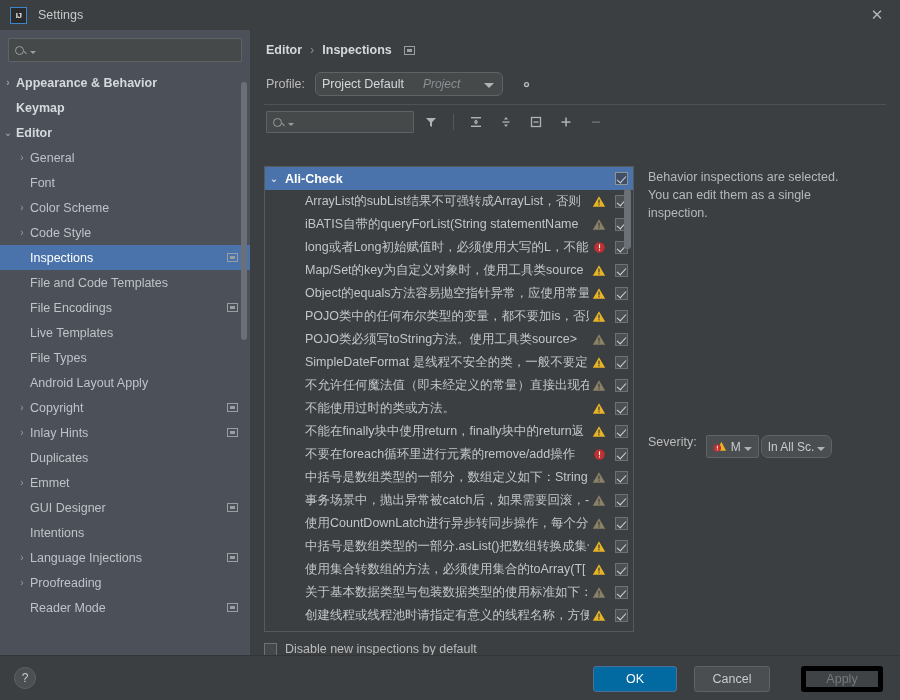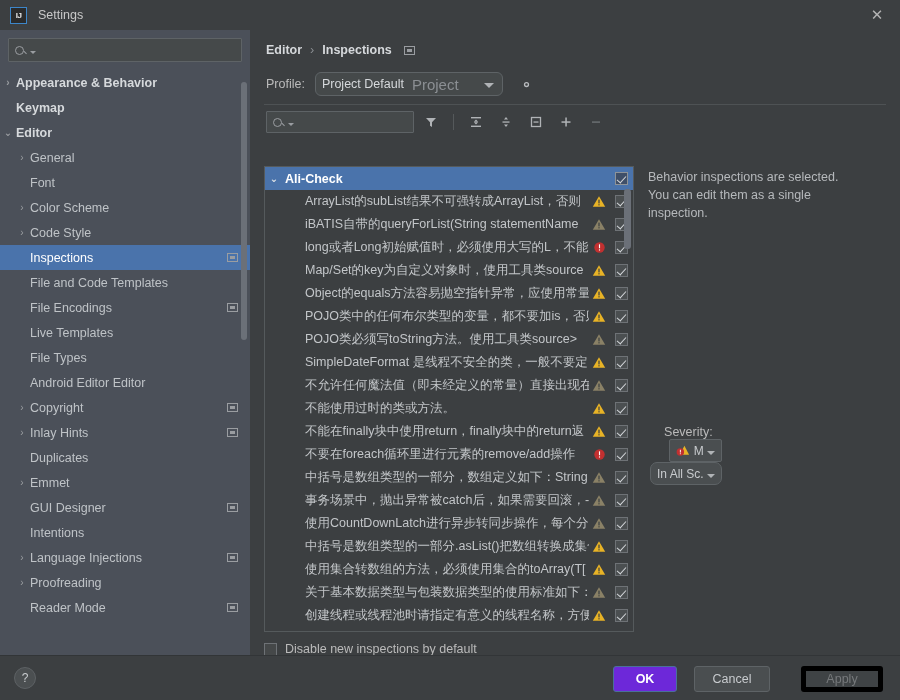--- a/index.html
+++ b/index.html
@@ -101,21 +101,21 @@
 
   .profile-row {
     display: flex; align-items: center; height: 32px; padding-left: 16px; margin-top: 4px;
   }
   .profile-label { color: #bbbbbb; font-size: 12.5px; margin-right: 10px; }
   .combo {
     width: 188px; height: 24px; background: #45494a; border: 1px solid #5e6366;
     display: flex; align-items: center; padding: 0 6px; border-radius: 6px; position: relative;
   }
   .combo .val { color: #d6d9dc; font-size: 12.5px; }
-  .combo .sub { color: #8b8f93; font-size: 15px; margin-left: 8px; }
+  .combo .sub { color: #8b8f93; font-size: 12px; margin-left: 19px; font-style: italic; }
   .combo .dd {
     width: 0; height: 0; border-left: 5px solid transparent; border-right: 5px solid transparent;
     border-top: 5px solid #b0b3b6; position: absolute; right: 8px; top: 10px;
   }
   .gear { margin-left: 16px; display: flex; align-items: center; cursor: pointer; }
 
   .divider {
     height: 1px; background: #4e5254; margin: 4px 14px 0 14px;
   }
 
@@ -169,21 +169,21 @@
     position: absolute; left: 0; top: 20px; width: 7px; height: 60px;
     background: #6b7078; border-radius: 3px;
   }
 
   
   .desc {
     position: absolute; left: 398px; top: 138px; width: 240px;
   }
   .desc p { font-size: 12.5px; color: #b6b9bc; line-height: 18px; }
   .severity-row {
-    position: absolute; left: 398px; top: 395px; display: flex; align-items: flex-end; flex-direction: column;
+    position: absolute; left: 398px; top: 405px; display: flex; align-items: flex-start;
   }
   .sev-label { font-size: 12.5px; color: #bbbbbb; margin-right: 9px; }
   .sev-btn {
     height: 23px; border: 1px solid #5e6366; background: #4a4e50; border-radius: 2px;
     display: flex; align-items: center; padding: 0 6px; color: #c8cbce; font-size: 12px;
     cursor: pointer;
   }
   .sev-btn + .sev-btn { margin-left: 2px; border-radius: 7px; }
   .mini-caret {
     width: 0; height: 0; border-left: 4px solid transparent; border-right: 4px solid transparent;
@@ -207,21 +207,21 @@
     position: absolute; left: 14px; top: 11px; width: 22px; height: 22px;
     border-radius: 50%; background: #4b4f51; border: 1px solid #5d6164;
     display: flex; align-items: center; justify-content: center;
     color: #c8cbce; font-size: 12px; cursor: pointer;
   }
   .btn {
     position: absolute; top: 10px; height: 26px; border-radius: 3px;
     display: flex; align-items: center; justify-content: center;
     font-size: 12.5px; cursor: pointer;
   }
-  .btn-ok { right: 223px; width: 64px; background: #6d28d9; border: 1px solid #4a7099; color: #ffffff; font-weight: bold; }
+  .btn-ok { right: 223px; width: 84px; background: #0369a1; border: 1px solid #4a7099; color: #ffffff; }
   .btn-cancel { right: 130px; width: 76px; background: #4a4e50; border: 1px solid #5e6366; color: #c8cbce; }
   .btn-apply { right: 17px; width: 82px; background: #3f4345; border: 5px solid #000000; color: #76797b; }
 </style>
 </head>
 <body>
 
 <div class="window">
 
   <div class="titlebar">
     <div class="ij-logo">IJ</div>
@@ -307,21 +307,21 @@
         </div>
         <div class="tree-item">
           <div class="lbl-wrap">
             <span class="arrow" style="margin-left: 14px;"></span>
             <span>File Types</span>
           </div>
         </div>
         <div class="tree-item">
           <div class="lbl-wrap">
             <span class="arrow" style="margin-left: 14px;"></span>
-            <span>Android Editor Editor</span>
+            <span>Android Layout Apply</span>
           </div>
         </div>
         <div class="tree-item">
           <div class="lbl-wrap">
             <span class="arrow" style="margin-left: 14px;">›</span>
             <span>Copyright</span>
           </div>
           <span class="copy-icon"></span>
         </div>
         <div class="tree-item">

